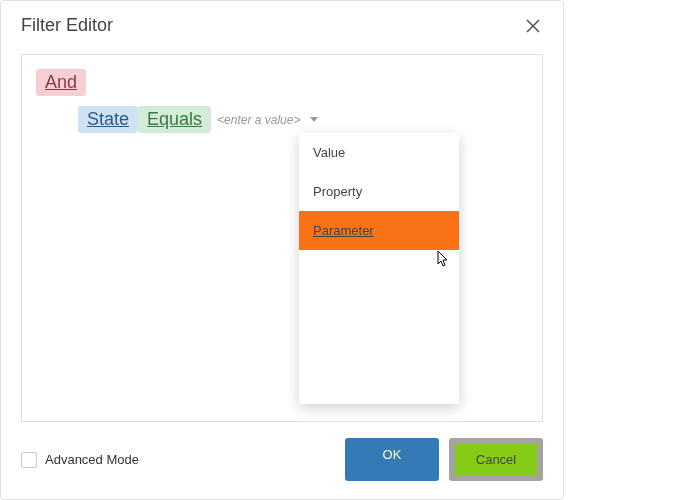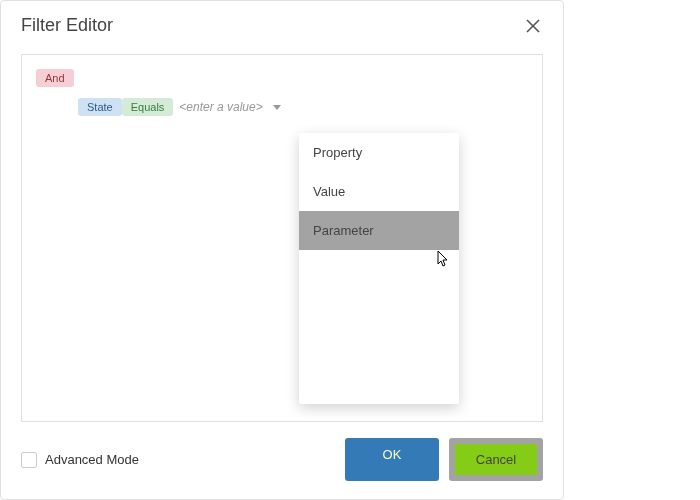--- a/index.html
+++ b/index.html
@@ -50,22 +50,23 @@
       padding: 14px 14px;
       position: relative;
     }
     .group-row {
       margin-bottom: 10px;
     }
     .pill {
       display: inline-block;
       padding: 3px 9px;
       border-radius: 3px;
-      font-size: 11px;
-      cursor: pointer;
+      font-size: 18px;
+      cursor: pointer;
+      text-decoration: underline;
     }
     .pill-and {
       background: #f7ced3;
       color: #8b3a44;
     }
     .condition-row {
       margin-left: 42px;
       display: flex;
       align-items: center;
       gap: 0;
@@ -111,21 +112,22 @@
       z-index: 10;
       padding-bottom: 154px;
     }
     .dropdown-item {
       padding: 12px 14px;
       font-size: 13px;
       color: #444;
       cursor: pointer;
     }
     .dropdown-item.hovered {
-      background: #a3a3a3;
+      background: #f97316;
+      text-decoration: underline;
     }
     .cursor-pointer {
       position: absolute;
       left: 432px;
       top: 248px;
       z-index: 20;
       pointer-events: none;
     }
     .dialog-footer {
       display: flex;
@@ -197,22 +199,22 @@
       <span class="pill pill-field">State</span>
       <span class="pill pill-operator">Equals</span>
       <span class="value-input">
         <span class="value-placeholder">&lt;enter a value&gt;</span>
         <span class="chevron-down"></span>
       </span>
     </div>
   </div>
 
   <div class="dropdown-menu">
+    <div class="dropdown-item">Value</div>
     <div class="dropdown-item">Property</div>
-    <div class="dropdown-item">Value</div>
     <div class="dropdown-item hovered">Parameter</div>
   </div>
 
   <div class="cursor-pointer">
     <svg width="18" height="22" viewBox="0 0 18 22">
       <path d="M5 2 L5 15 L8 12 L10 17 L12 16 L10 11 L14 11 Z" fill="#fff" stroke="#000" stroke-width="1"></path>
     </svg>
   </div>
 
   <div class="dialog-footer">

